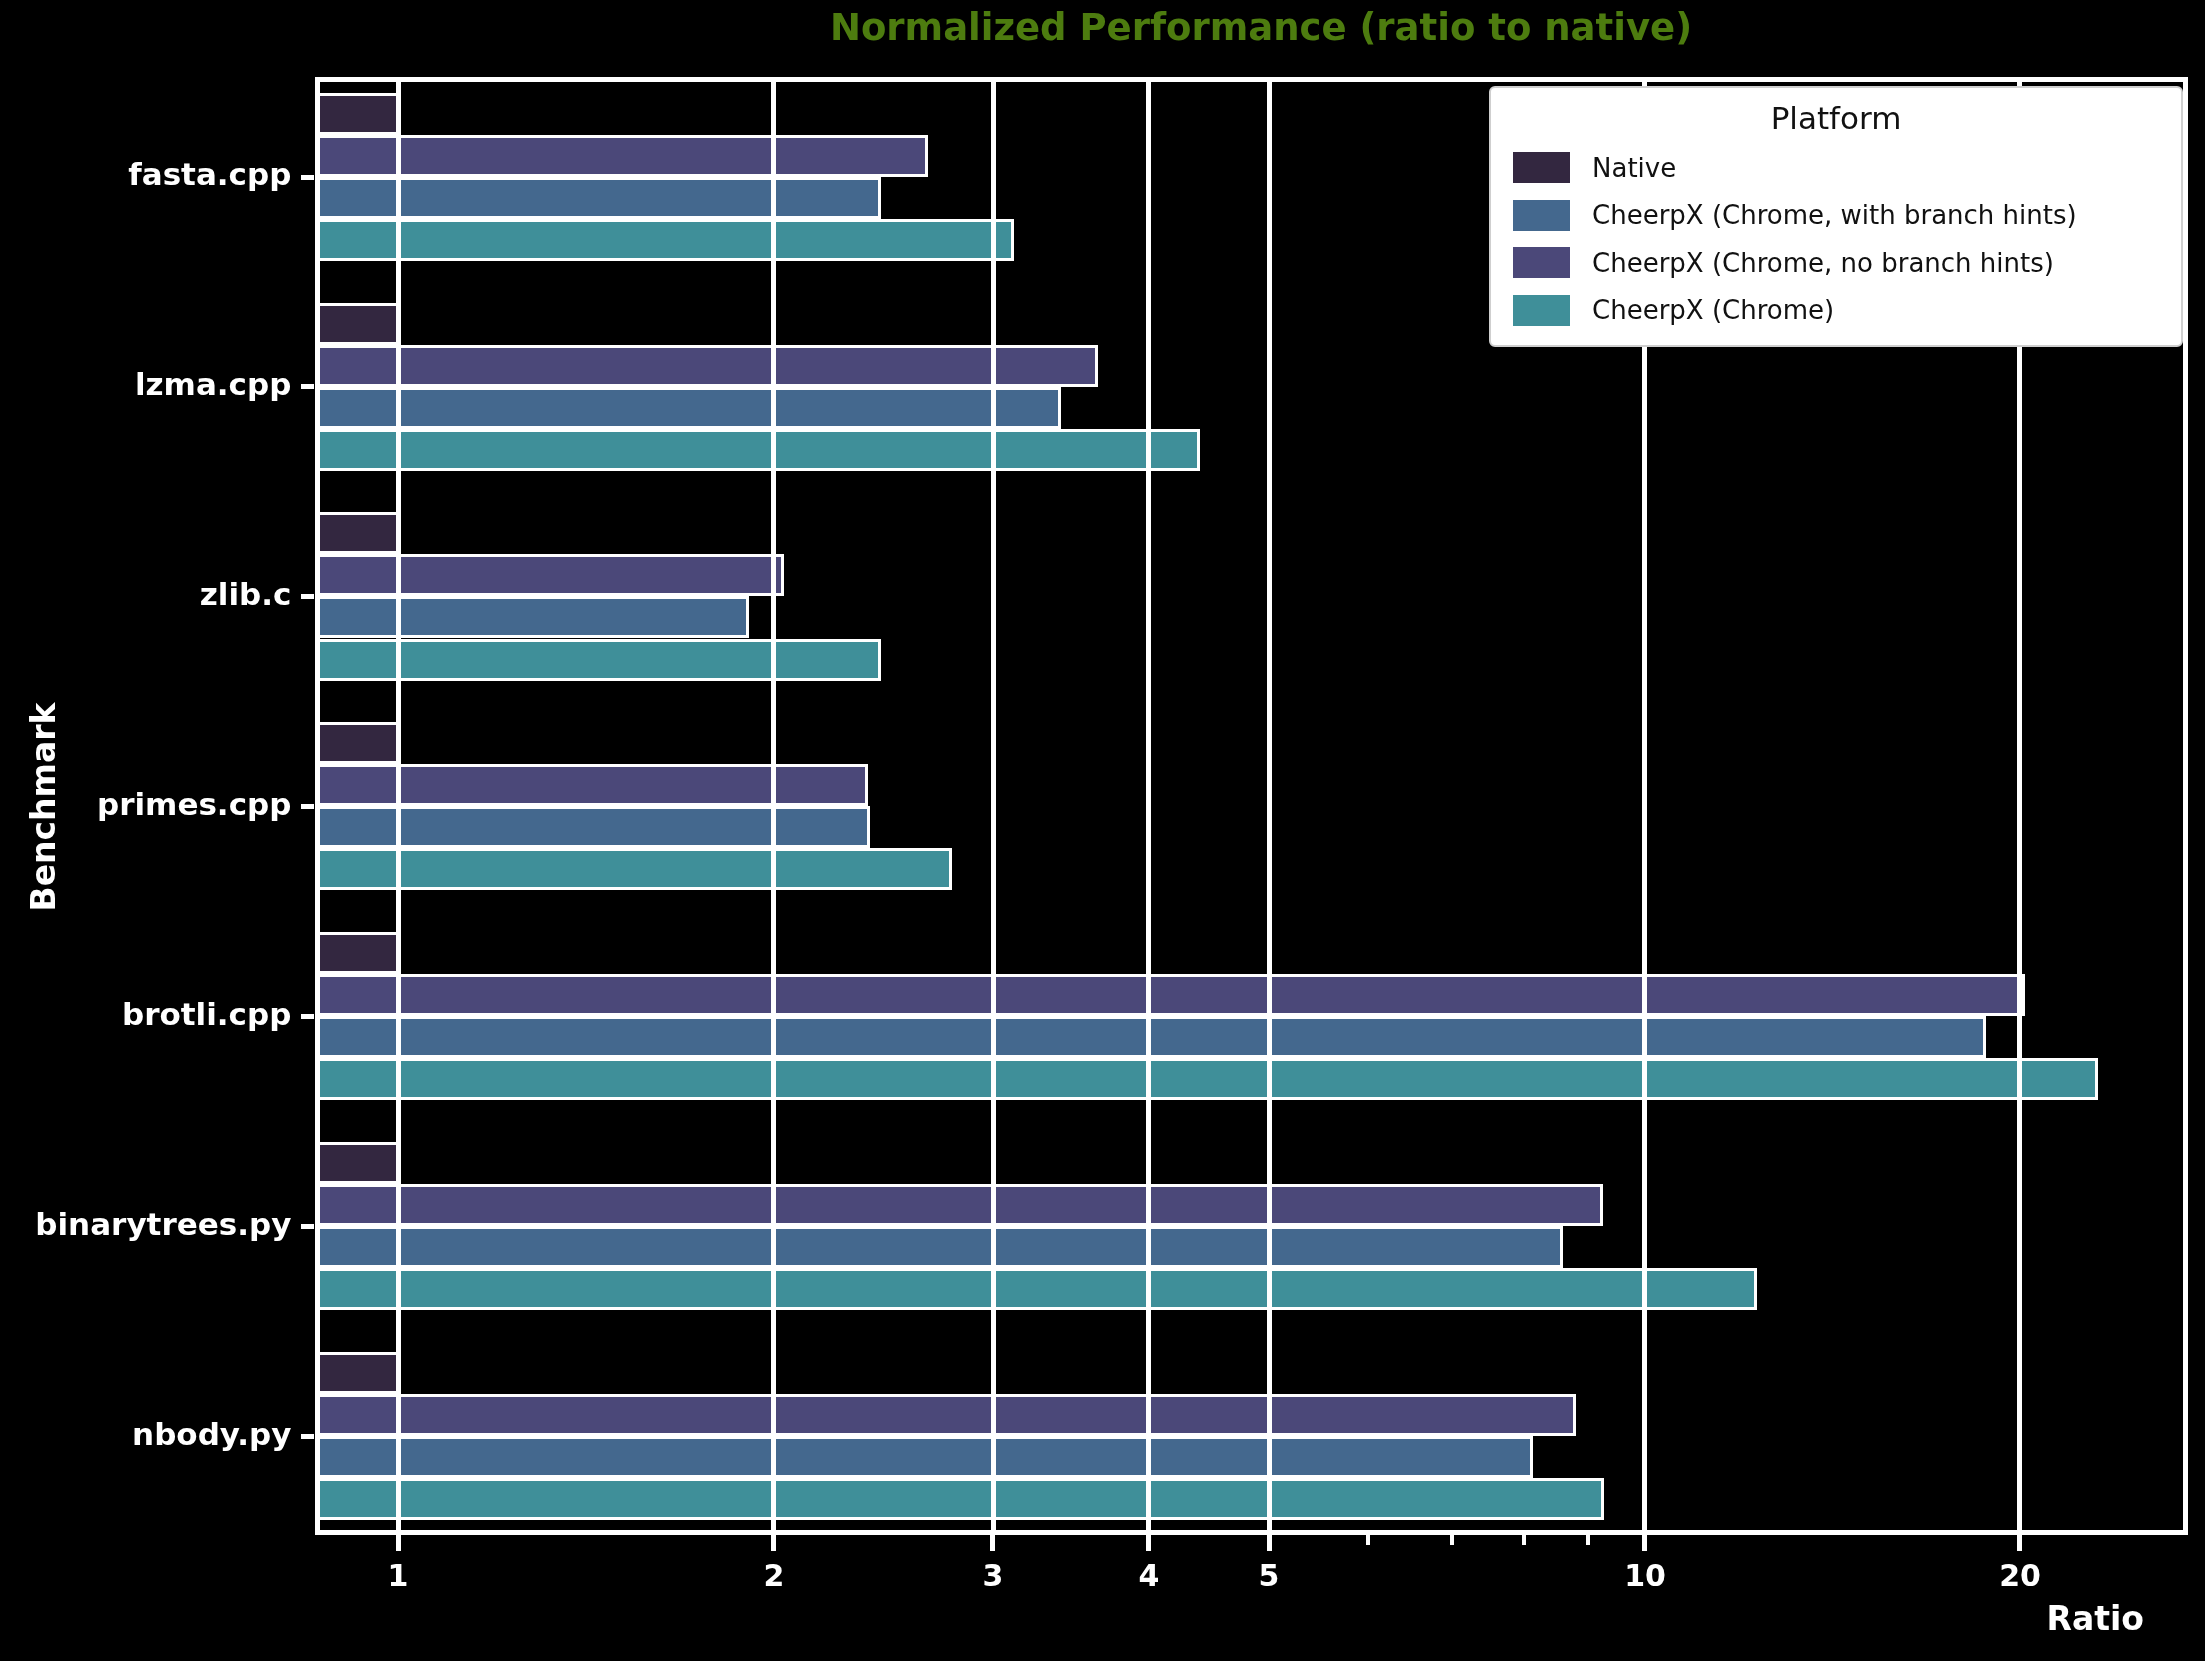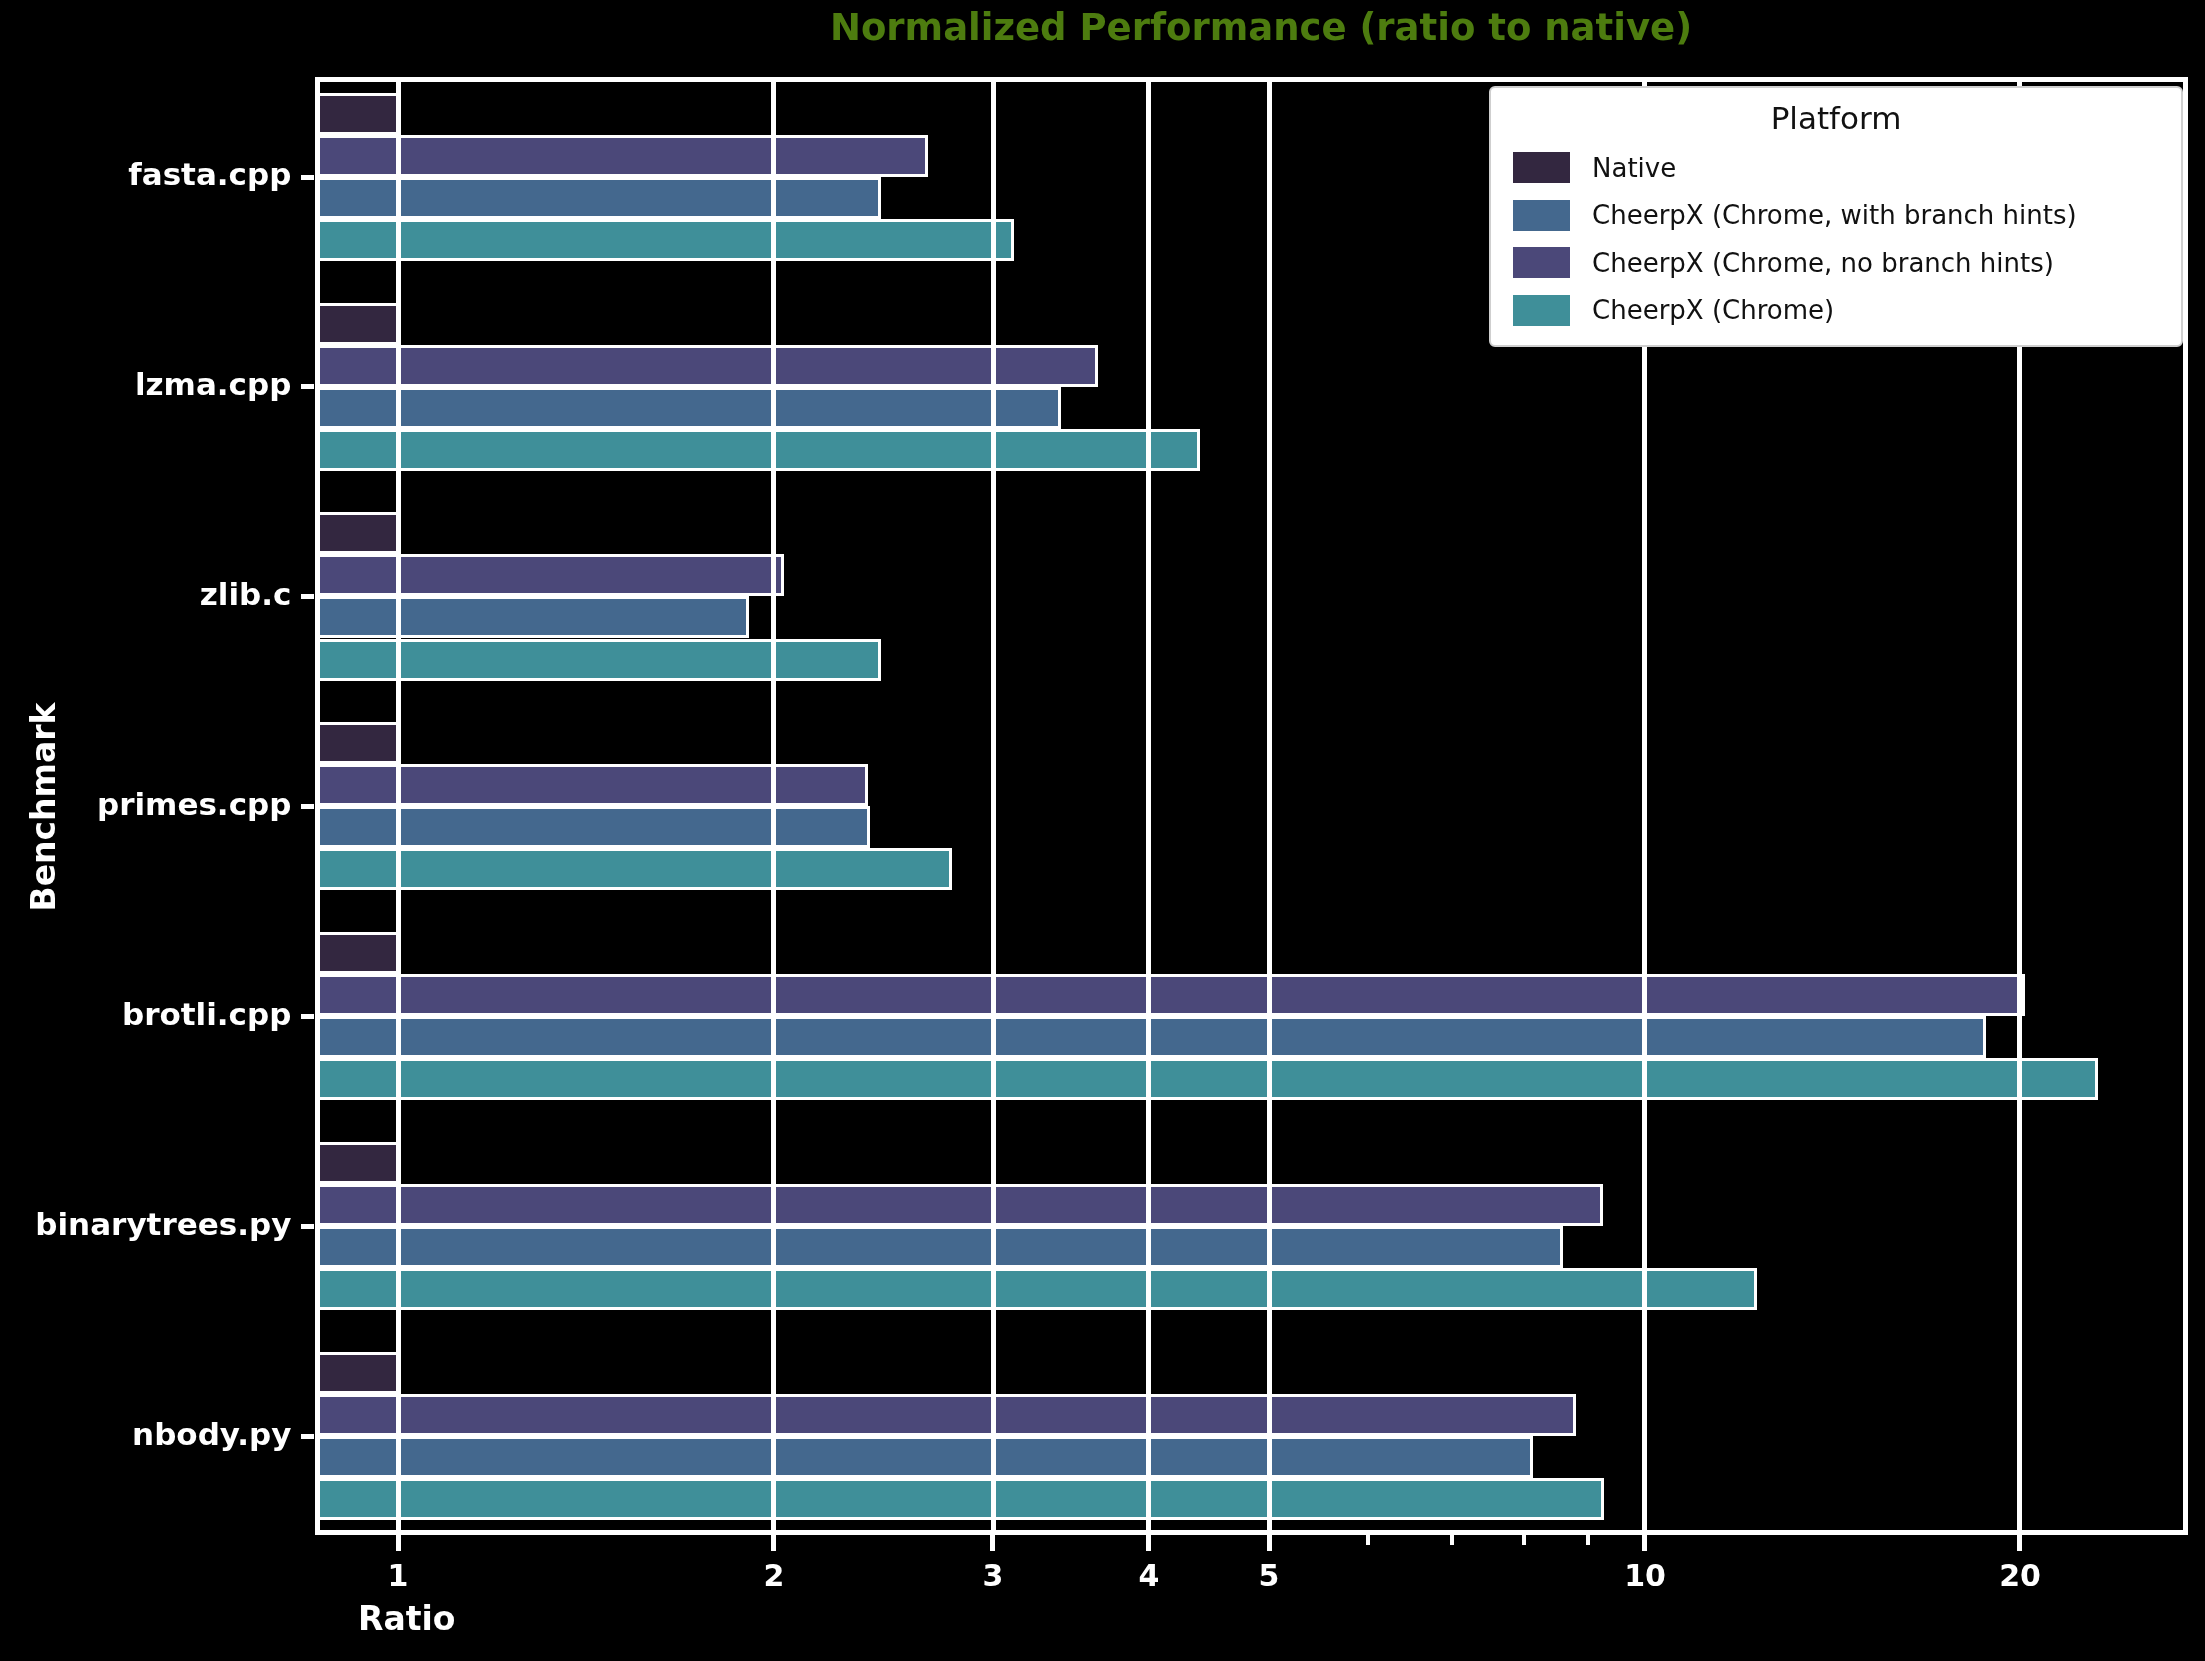--- a/index.html
+++ b/index.html
@@ -24,21 +24,21 @@
   .ytick{ position:absolute; width:13.4px; height:5.2px; background:#fff; z-index:6; }
   .xticklabel{
     position:absolute; transform:translateX(-50%);
     color:#fff; font-size:30px; font-weight:bold; white-space:nowrap;
   }
   .yticklabel{
     position:absolute; left:16.4px; width:275px; text-align:right;
     color:#fff; font-size:31px; font-weight:bold; white-space:nowrap;
   }
   .xlabel{
-    position:absolute; left:358px; width:1786px; top:1599px; text-align:left;
+    position:absolute; left:358px; width:1786px; top:1599px; text-align:right;
     color:#fff; font-size:33px; font-weight:bold;
   }
   .ylabel{
     position:absolute; left:43px; top:807px;
     transform:translate(-50%,-50%) rotate(-90deg);
     color:#fff; font-size:33px; font-weight:bold; white-space:nowrap;
   }
   .legend{
     position:absolute; left:1489px; top:86px; width:694px;
     background:#fff; border:2.2px solid #cfcfcf; border-radius:6px;

